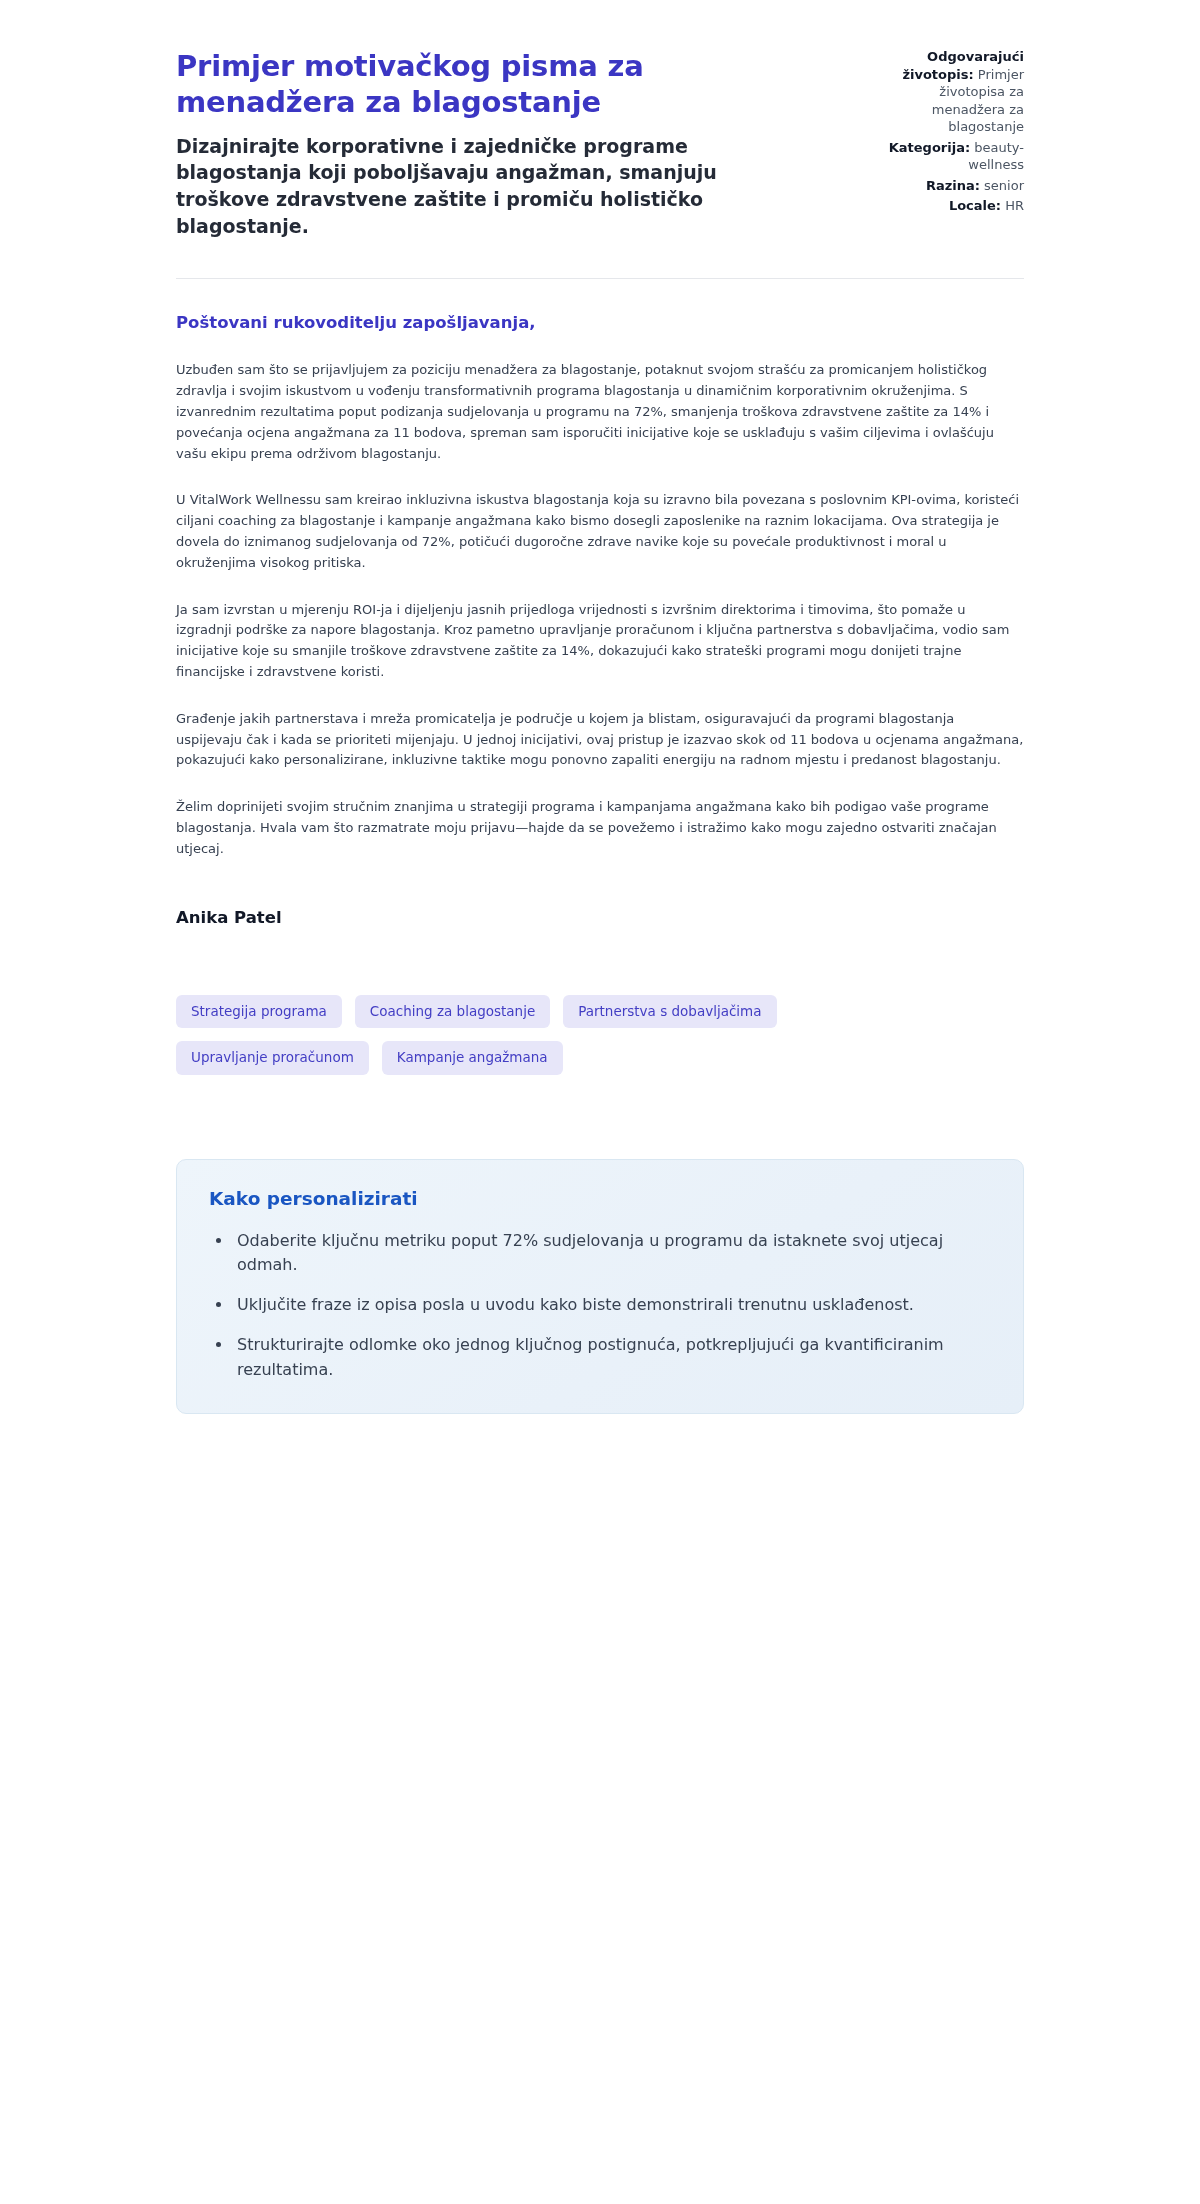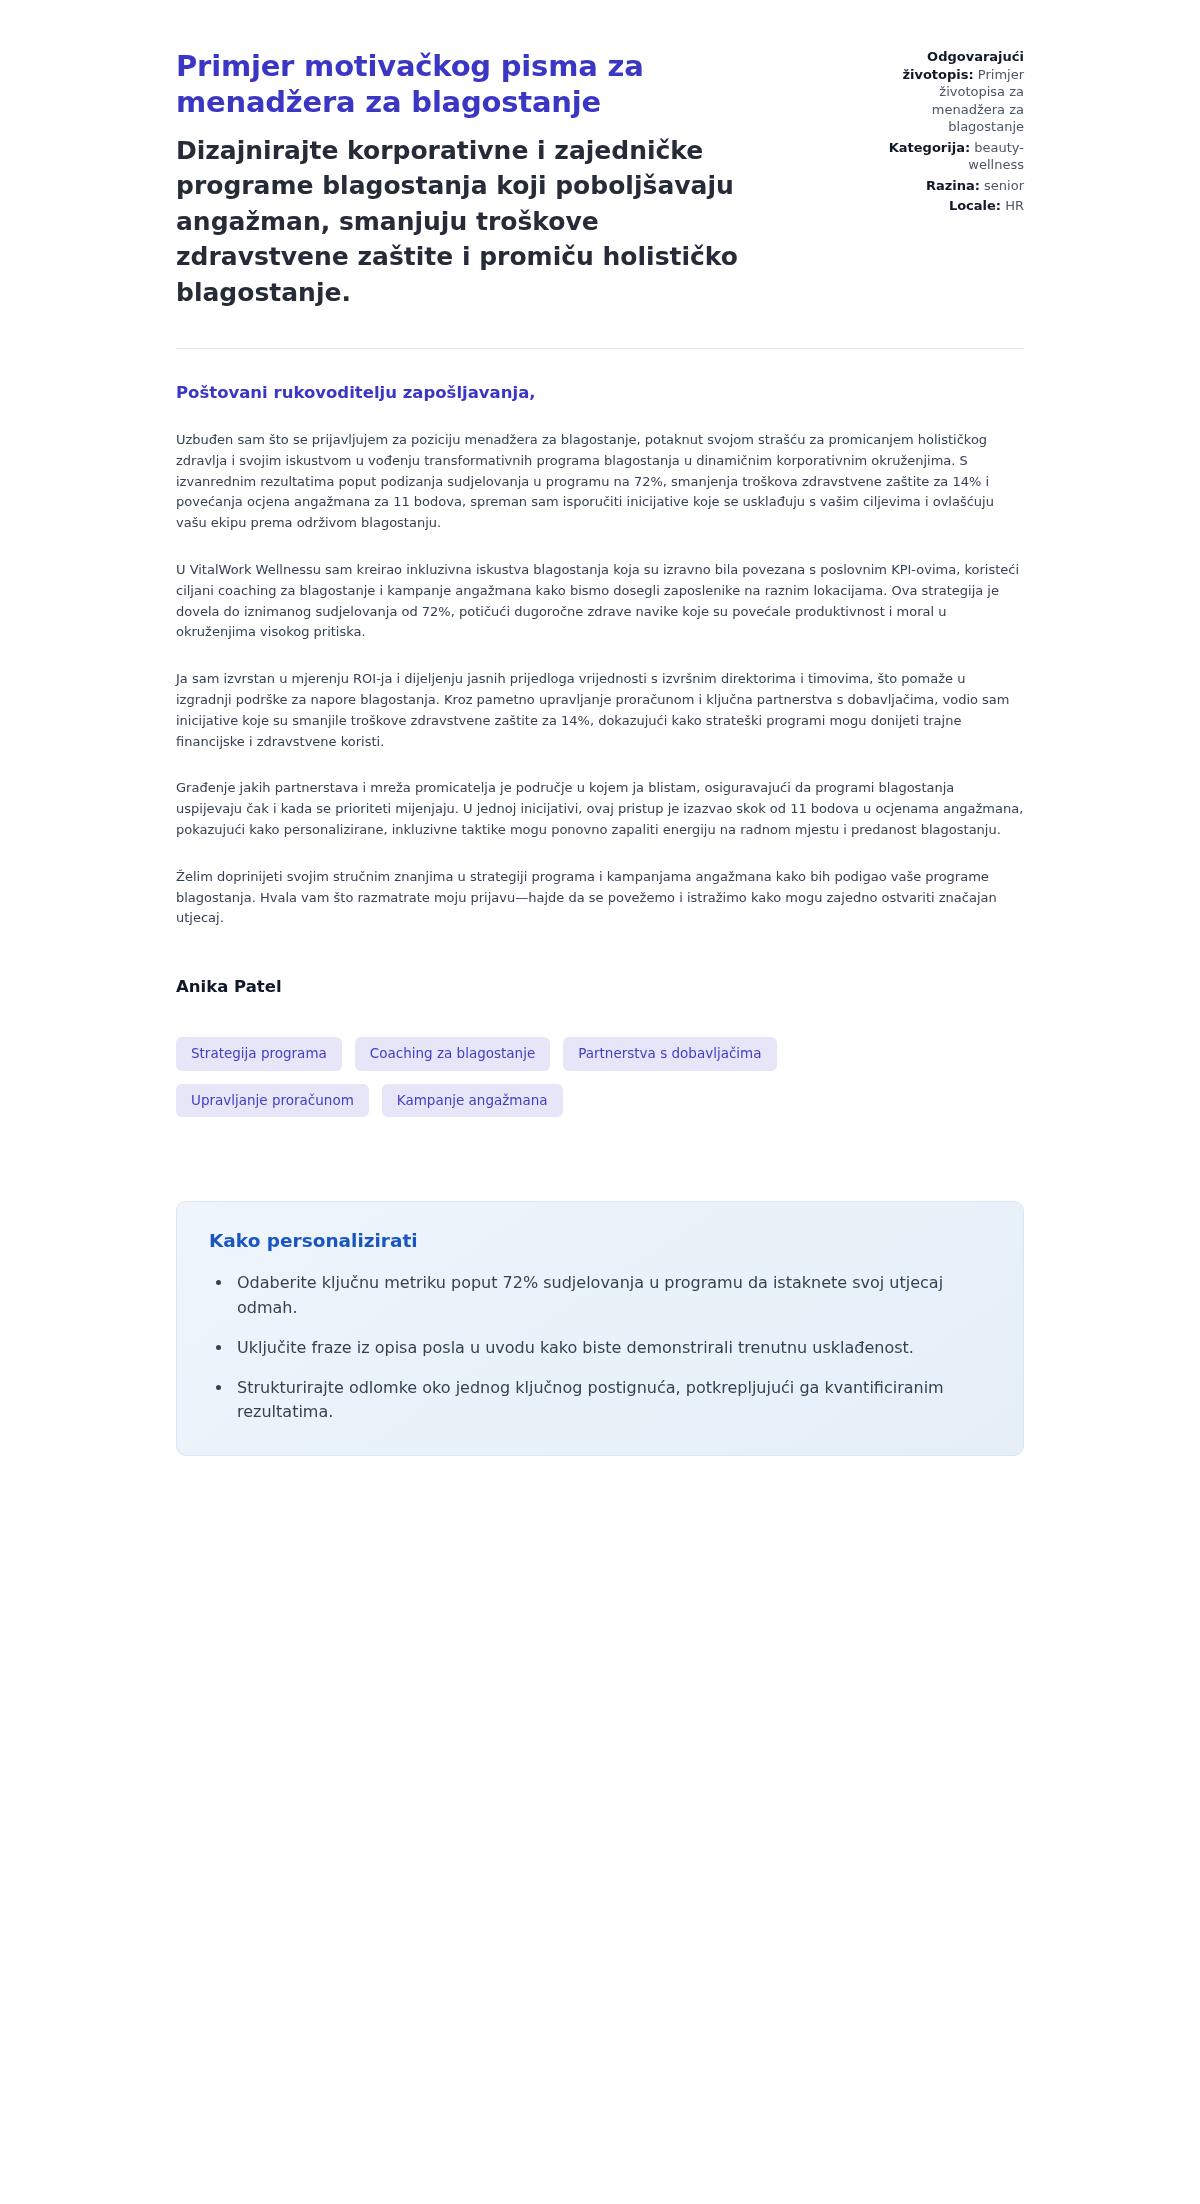--- a/index.html
+++ b/index.html
@@ -29,21 +29,21 @@
   .page-title {
     margin: 0;
     font-size: 29px;
     line-height: 1.25;
     font-weight: 700;
     color: #3b36c3;
     letter-spacing: -0.2px;
   }
   .page-subtitle {
     margin: 12px 0 0 0;
-    font-size: 25px;
+    font-size: 19px;
     line-height: 1.42;
     font-weight: 700;
     color: #252b37;
   }
   .meta {
     flex-shrink: 0;
     width: 162px;
     text-align: right;
     font-size: 13px;
     line-height: 1.35;
@@ -80,21 +80,21 @@
     color: #111827;
   }
   .sig-title {
     margin: 11px 0 0 0;
     font-size: 16.5px;
     color: #374151;
   }
 
   
   .tags {
-    margin-top: 41px;
+    margin-top: 68px;
     display: flex;
     flex-wrap: wrap;
     gap: 13px;
     max-width: 770px;
   }
   .tag-chip {
     display: inline-block;
     background: #e7e6f9;
     color: #433ec4;
     font-size: 13.5px;

